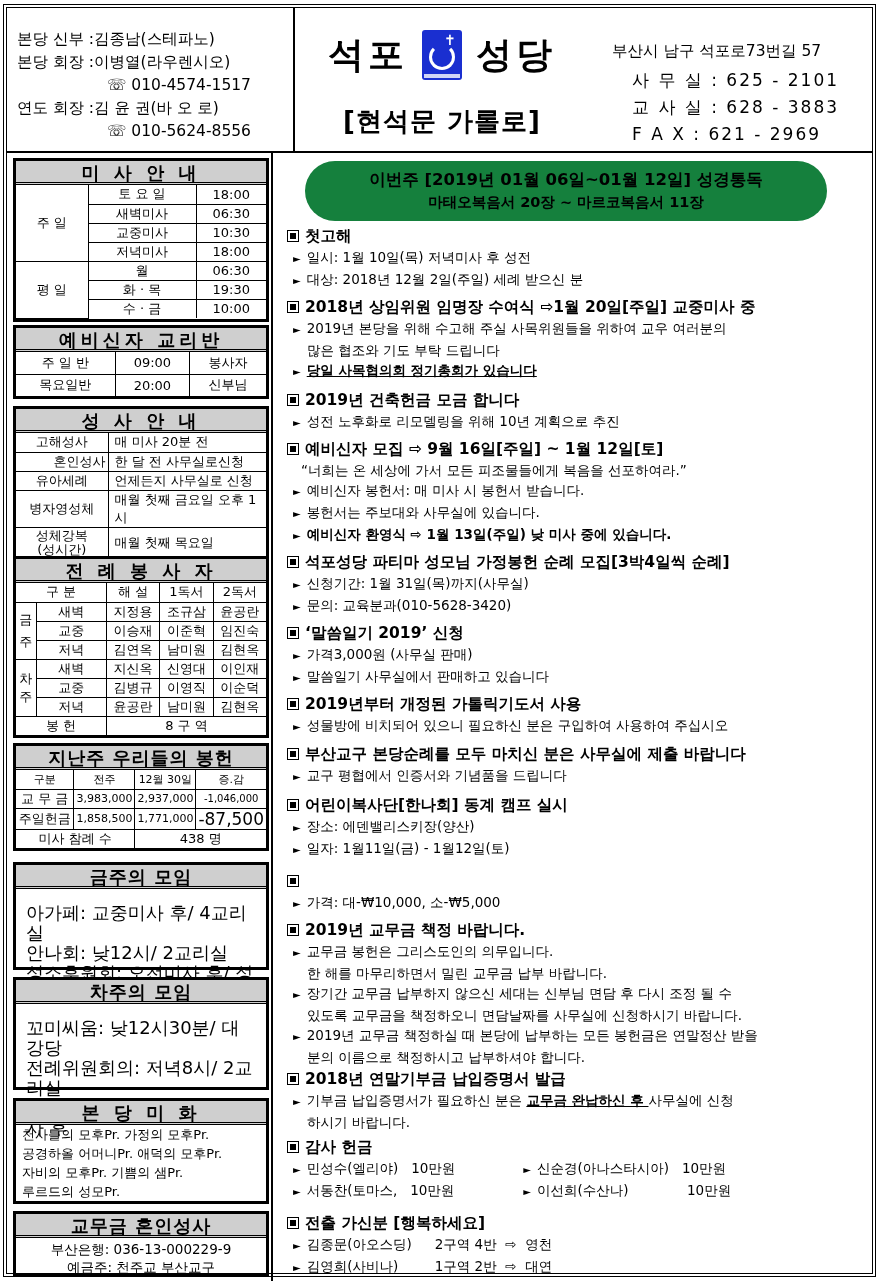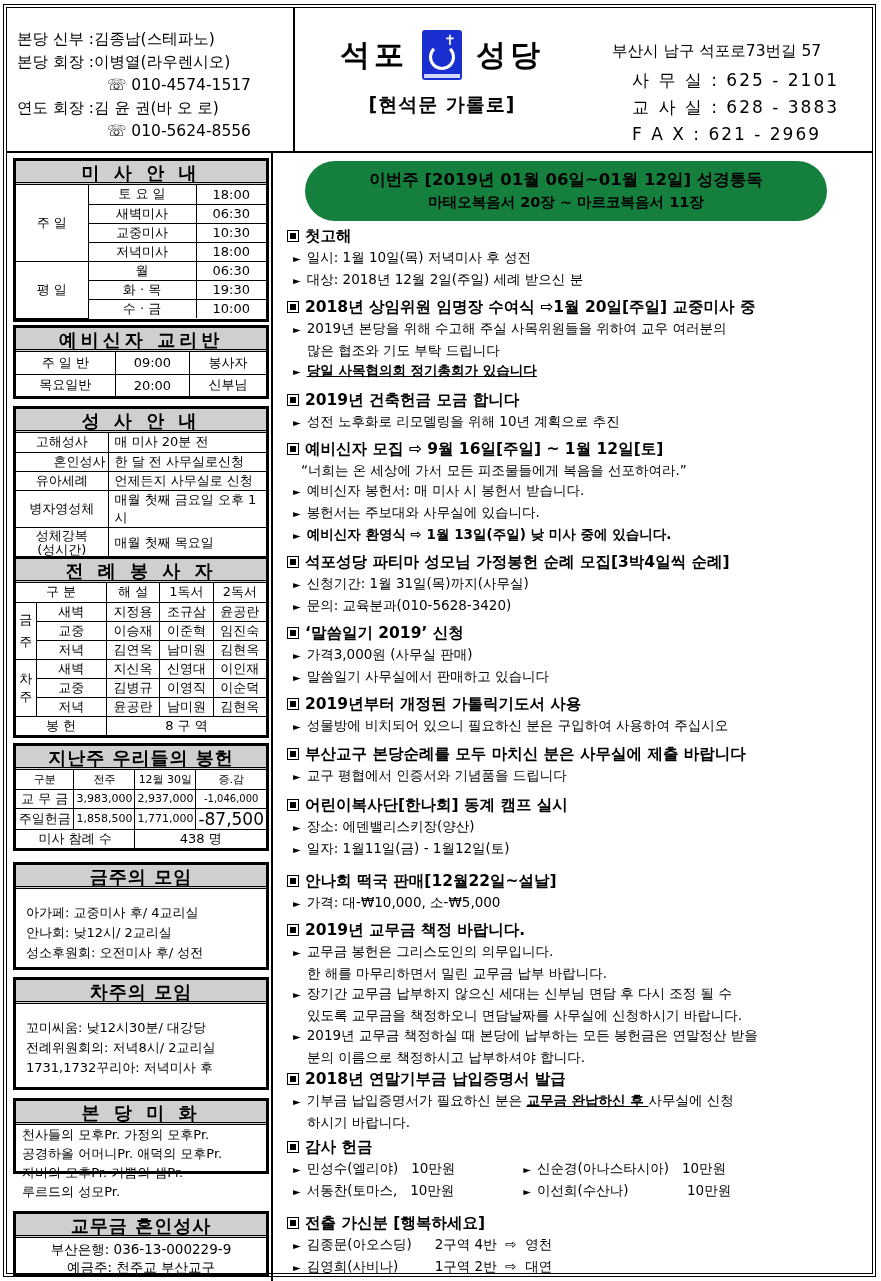--- a/index.html
+++ b/index.html
@@ -9,46 +9,46 @@
   .page { position: absolute; left: 3px; top: 4px; width: 873px; height: 1273px; border: 3px double #000; border-width: 4px; border-style: double; }
   .page-inner { position: absolute; inset: 0; }
 
   
   .header { position: absolute; left: 0; top: 0; width: 100%; height: 145px; border-bottom: 2px solid #000; }
   .hdr-left { position: absolute; left: 10px; top: 20px; width: 260px; font-size: 15.5px; line-height: 23px; }
   .hdr-left .row { white-space: nowrap; }
   .hdr-left .phone { padding-left: 90px; }
   .hdr-center { position: absolute; left: 300px; top: 22px; width: 270px; text-align: center; }
   .title-line { display: flex; align-items: center; justify-content: center; gap: 14px; }
-  .title-word { font-size: 30px; font-weight: bold; letter-spacing: 4px; color: #000; }
+  .title-word { font-size: 36px; font-weight: bold; letter-spacing: 4px; color: #000; }
   .logo { width: 40px; height: 50px; background: #1a2fd0; border-radius: 3px; position: relative; }
   .logo .ring { position: absolute; left: 7px; top: 14px; width: 26px; height: 26px; border: 3px solid #fff; border-radius: 50%; border-top-color: transparent; }
   .logo .cross { position: absolute; right: 6px; top: 3px; color: #fff; font-size: 14px; font-weight: bold; line-height: 14px; }
   .logo .cap { position: absolute; left: 2px; right: 2px; bottom: 2px; height: 4px; background: #fff; opacity: .8; }
-  .subtitle { margin-top: 12px; font-size: 19px; font-weight: bold; letter-spacing: 1px; }
+  .subtitle { margin-top: 24px; font-size: 26px; font-weight: bold; letter-spacing: 1px; }
   .hdr-right { position: absolute; left: 605px; top: 30px; width: 260px; font-size: 16px; line-height: 27px; }
   .hdr-right .addr { font-size: 15.5px; margin-bottom: 2px; }
   .hdr-right .ph { letter-spacing: 2px; font-size: 17px; padding-left: 20px; white-space: nowrap; }
 
   
   .left-col { position: absolute; left: 0; top: 145px; width: 266px; height: 1128px; border-right: 2px solid #000; }
   .right-col { position: absolute; left: 268px; top: 145px; width: 598px; height: 1128px; }
 
   
   .box { position: absolute; left: 6px; width: 256px; border: 3px solid #000; }
   .box-title { background: #cfcfcf; text-align: center; font-weight: bold; font-size: 18px; height: 24px; line-height: 24px; border-bottom: 3px double #000; letter-spacing: 4px; }
   table { border-collapse: collapse; width: 100%; }
   td { border: 1px solid #000; text-align: center; font-size: 13px; height: 19px; padding: 0 2px; }
   .box table tr:first-child td { border-top: none; }
   .box table td:first-child { border-left: none; }
   .box table td:last-child { border-right: none; }
   .box table tr:last-child td { border-bottom: none; }
   .tleft td.l { text-align: left; padding-left: 6px; }
   .small-num { font-size: 10px; }
-  .box-body { padding: 16px 10px; font-size: 13px; line-height: 20px; }
+  .box-body { padding: 16px 10px; font-size: 18px; line-height: 20px; }
 
   
   .banner { position: absolute; left: 30px; top: 8px; width: 522px; height: 60px; background: #15803d; border-radius: 30px; text-align: center; }
   .banner .l1 { font-size: 16.5px; font-weight: bold; padding-top: 8px; }
   .banner .l2 { font-size: 14.5px; font-weight: bold; padding-top: 2px; }
   .section { position: absolute; left: 12px; width: 580px; }
   .sec-title { font-size: 15.5px; font-weight: bold; height: 22px; line-height: 22px; white-space: nowrap; }
   .sq { display: inline-block; width: 12px; height: 12px; border: 1px solid #000; position: relative; vertical-align: -1px; margin-right: 6px; }
   .sq::after { content: ""; position: absolute; left: 2px; top: 2px; width: 6px; height: 6px; background: #000; }
   .item { font-size: 13.5px; line-height: 20px; padding-left: 6px; white-space: nowrap; }
@@ -283,21 +283,21 @@
 
     <div class="box" style="top:824px; height:113px;">
       <div class="box-title" style="letter-spacing:1px;">차주의 모임</div>
       <div class="box-body" style="padding-top:14px;">
         <div>꼬미씨움: 낮12시30분/ 대강당</div>
         <div>전례위원회의: 저녁8시/ 2교리실</div>
         <div>1731,1732꾸리아: 저녁미사 후</div>
       </div>
     </div>
 
-    <div class="box" style="top:945px; height:76px;">
+    <div class="box" style="top:945px; height:106px;">
       <div class="box-title">본 당 미 화</div>
       <div class="box-body" style="padding:0 6px; line-height:19px; font-size:13px;">
         <div>천사들의 모후Pr. 가정의 모후Pr.</div>
         <div>공경하올 어머니Pr. 애덕의 모후Pr.</div>
         <div>자비의 모후Pr. 기쁨의 샘Pr.</div>
         <div>루르드의 성모Pr.</div>
       </div>
     </div>
 
     <div class="box" style="top:1058px; height:65px;">
@@ -363,21 +363,21 @@
       <div class="item"><span class="tri">►</span><span>교구 평협에서 인증서와 기념품을 드립니다</span></div>
     </div>
 
     <div class="section" style="top:641px;">
       <div class="sec-title"><span class="sq"></span><span>어린이복사단[한나회] 동계 캠프 실시</span></div>
       <div class="item"><span class="tri">►</span><span>장소: 에덴밸리스키장(양산)</span></div>
       <div class="item"><span class="tri">►</span><span>일자: 1월11일(금) - 1월12일(토)</span></div>
     </div>
 
     <div class="section" style="top:717px;">
-      <div class="sec-title"><span class="sq"></span><span>안나회 떡국 판매[12월22일~설날]</span></div>
+      <div class="sec-title"><span class="sq"></span></div>
       <div class="item"><span class="tri">►</span><span>가격: 대-₩10,000, 소-₩5,000</span></div>
     </div>
 
     <div class="section" style="top:766px;">
       <div class="sec-title"><span class="sq"></span><span>2019년 교무금 책정 바랍니다.</span></div>
       <div class="item"><span class="tri">►</span><span>교무금 봉헌은 그리스도인의 의무입니다.</span></div>
       <div class="item cont"><span>한 해를 마무리하면서 밀린 교무금 납부 바랍니다.</span></div>
       <div class="item"><span class="tri">►</span><span>장기간 교무금 납부하지 않으신 세대는 신부님 면담 후 다시 조정 될 수</span></div>
       <div class="item cont"><span>있도록 교무금을 책정하오니 면담날짜를 사무실에 신청하시기 바랍니다.</span></div>
       <div class="item"><span class="tri">►</span><span>2019년 교무금 책정하실 때 본당에 납부하는 모든 봉헌금은 연말정산 받을</span></div>

